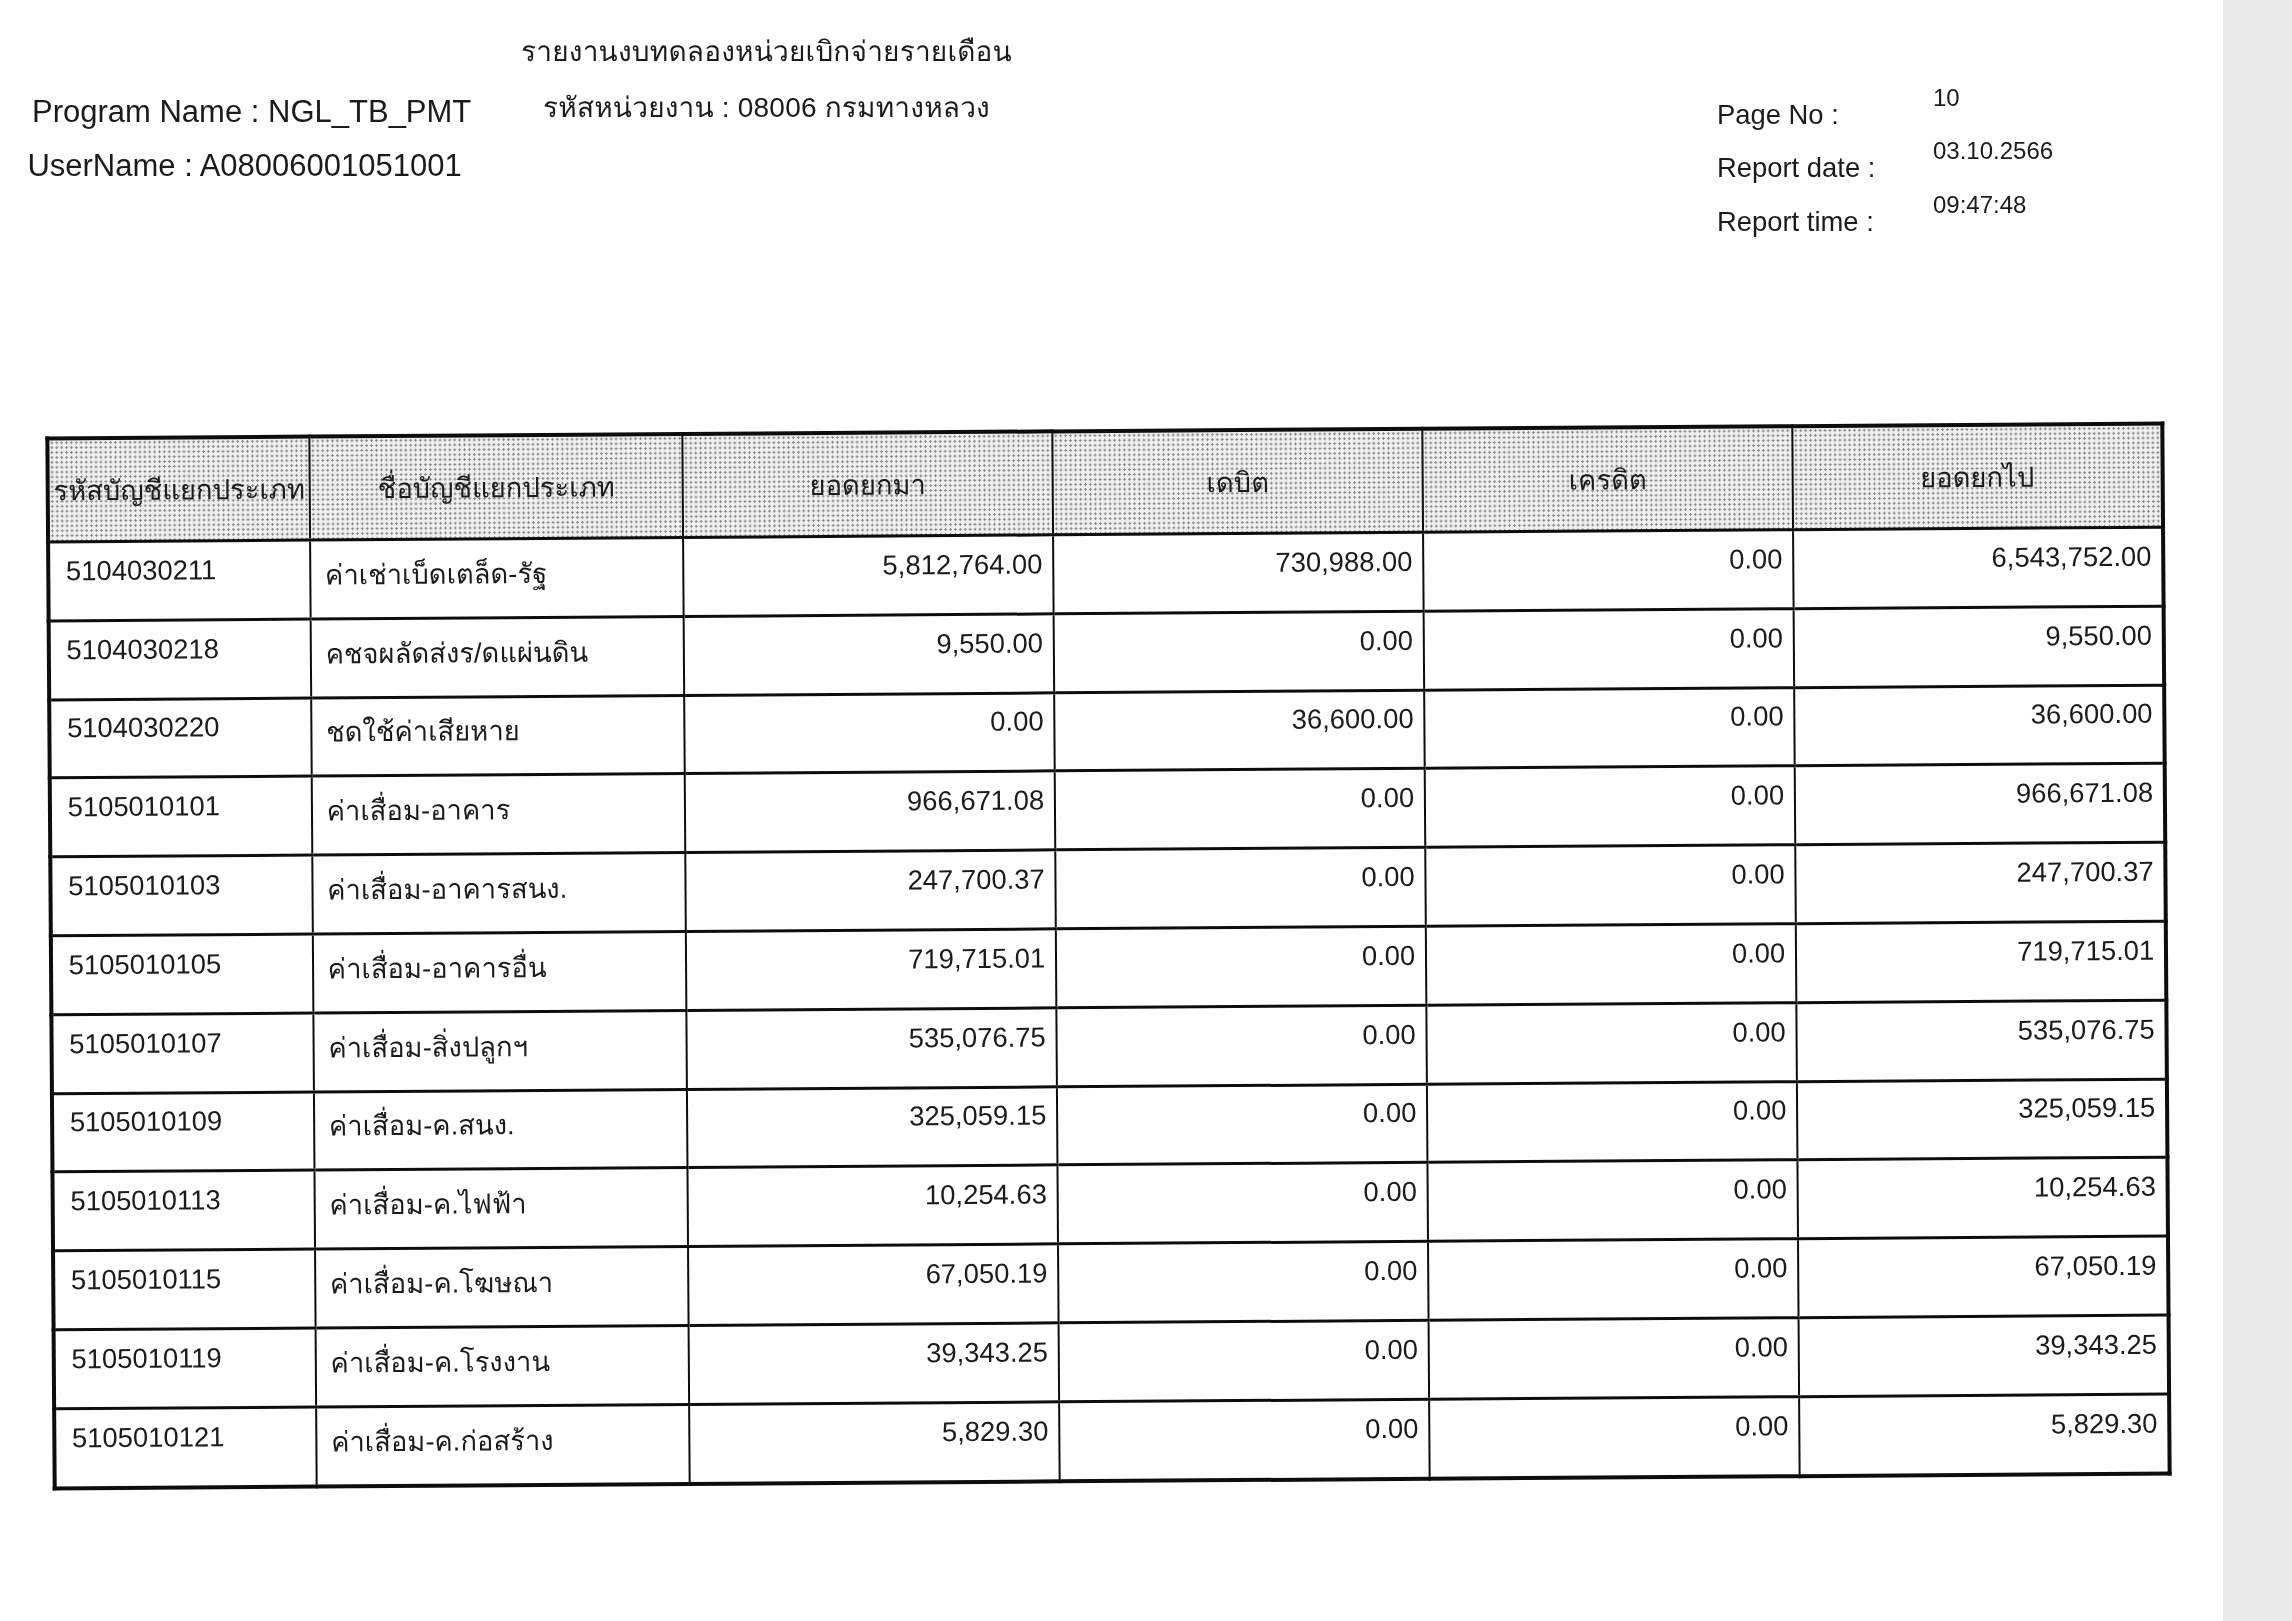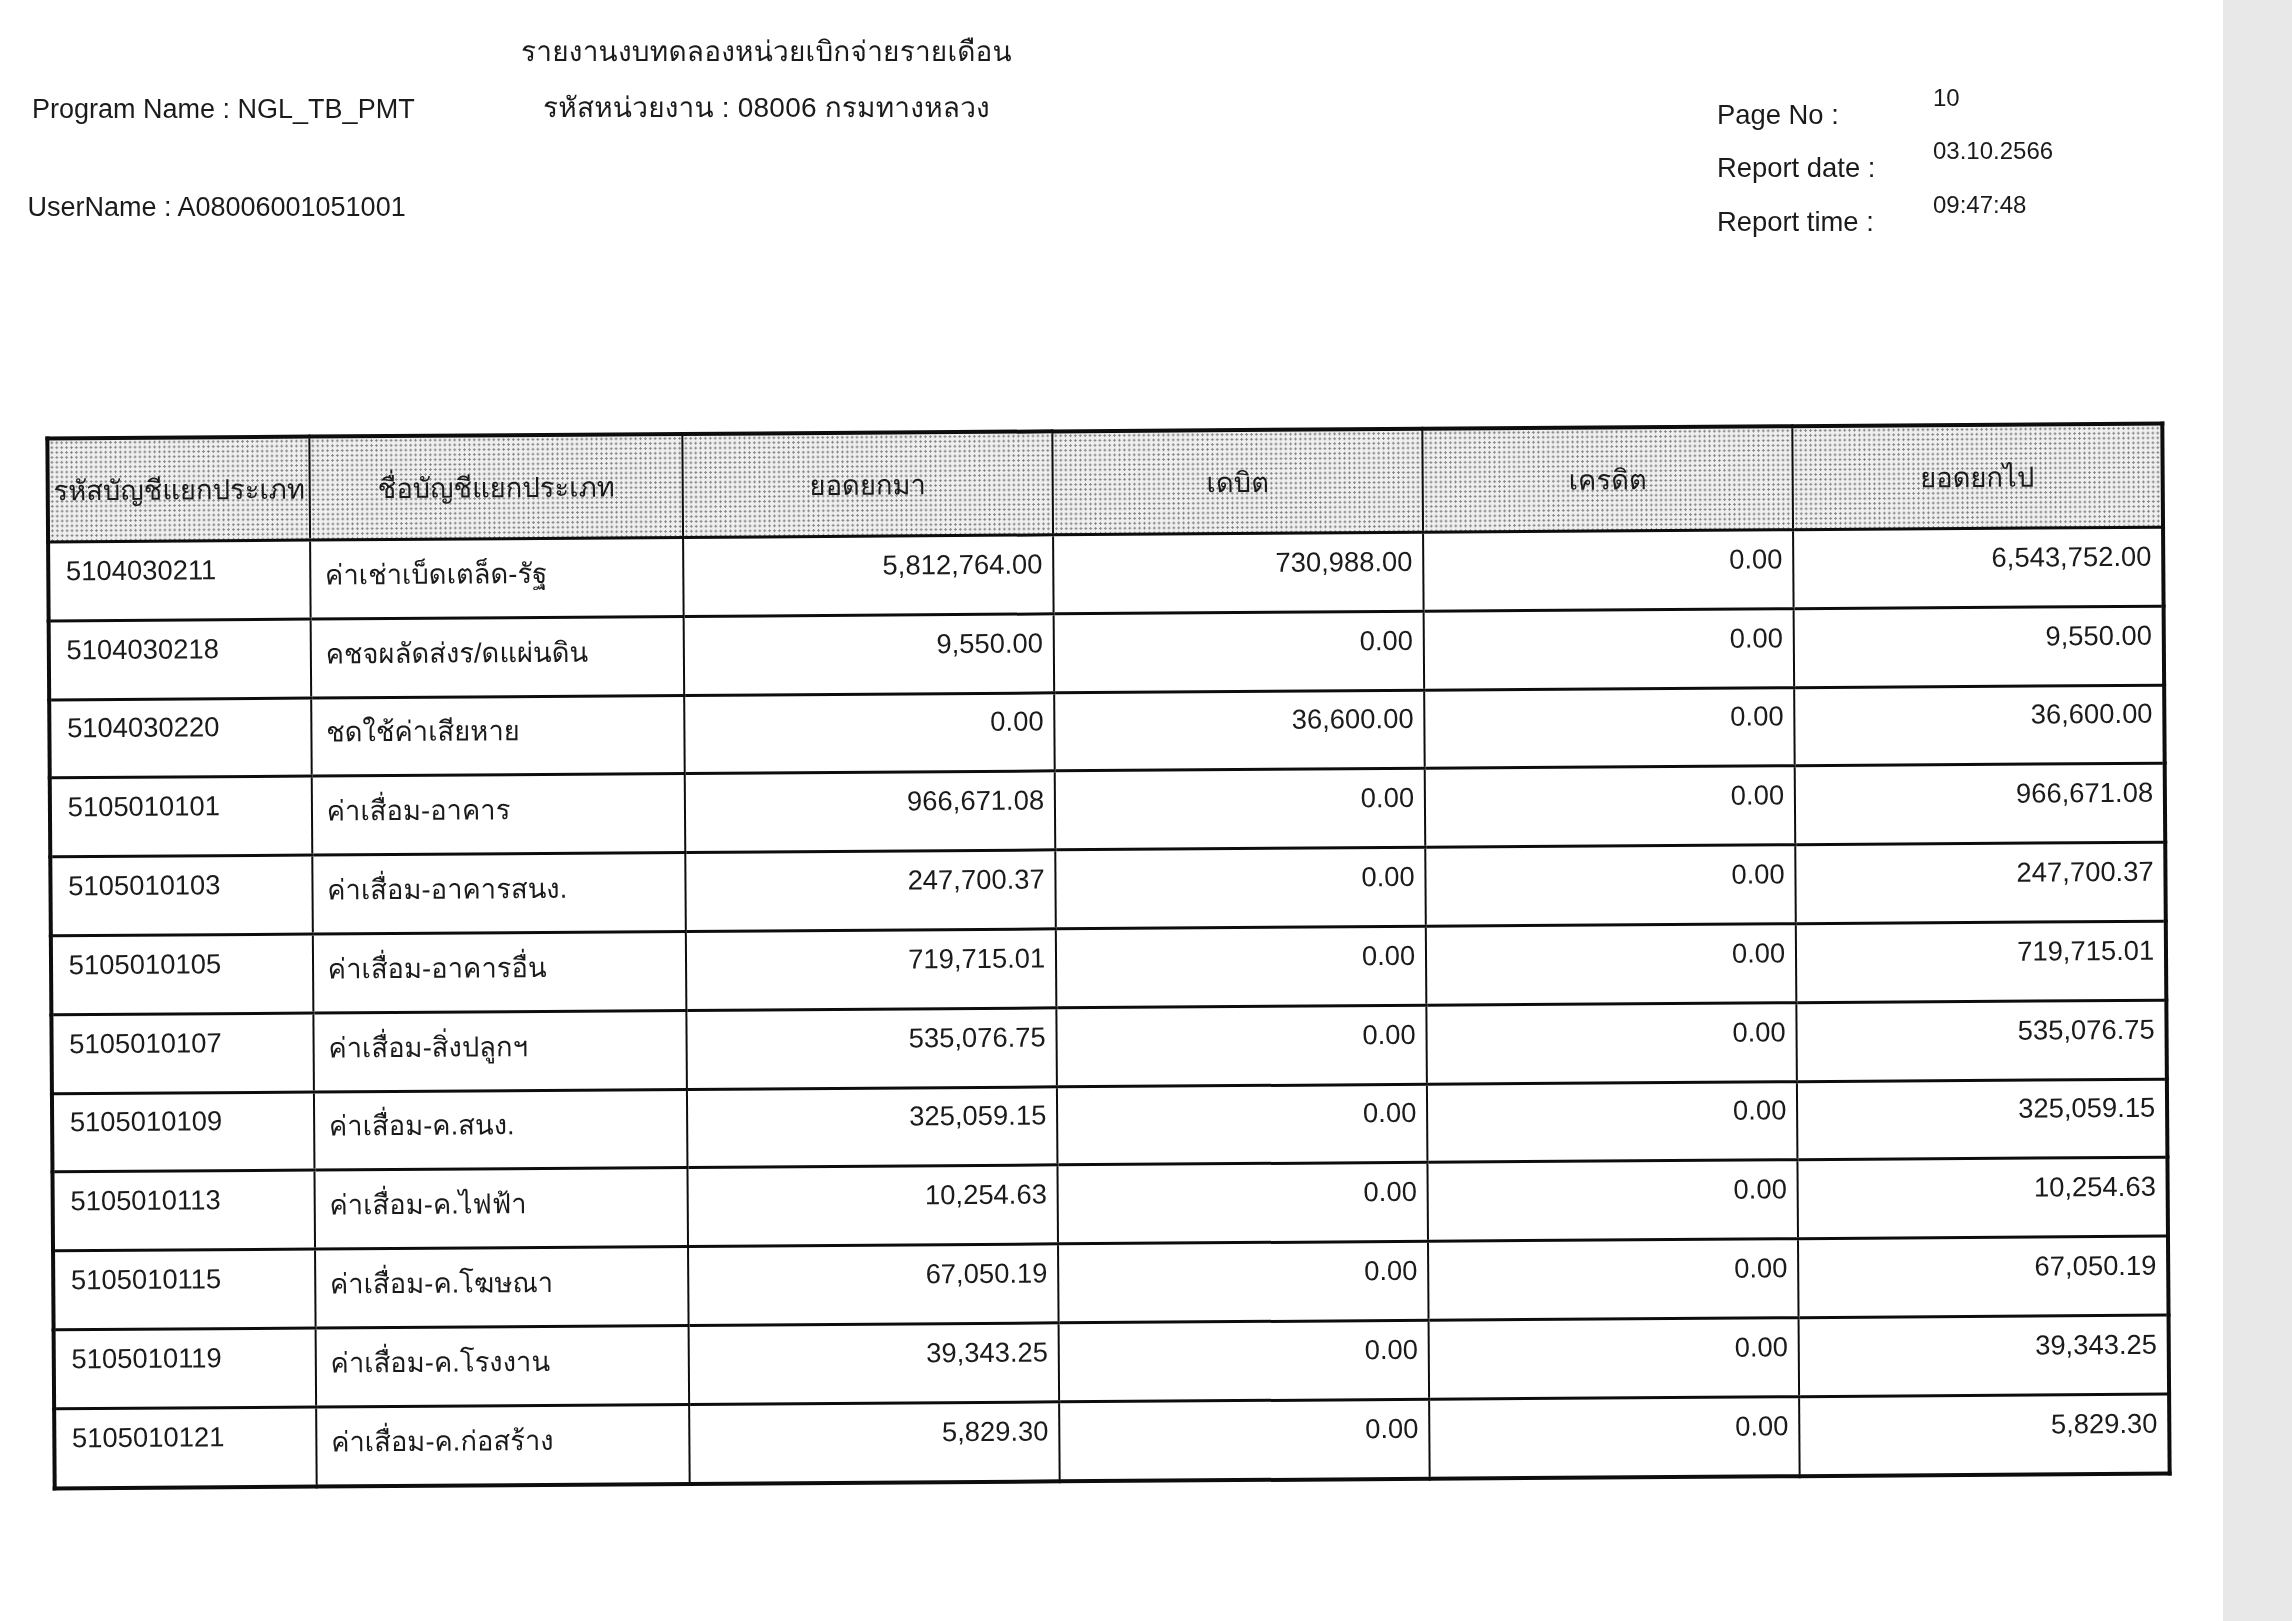--- a/index.html
+++ b/index.html
@@ -9,21 +9,21 @@
     background:#ffffff;
     font-family:"Liberation Sans","DejaVu Sans",sans-serif;
     color:#1b1b1b;
     overflow:hidden;
   }
   .hdr-center{
     position:absolute;left:0;width:1533px;text-align:center;
     font-size:28px;letter-spacing:0.2px;white-space:nowrap;
   }
   .hdr-left{
-    position:absolute;font-size:27px;white-space:nowrap;
+    position:absolute;font-size:31px;white-space:nowrap;
   }
   .hdr-right-label{
     position:absolute;left:1717px;font-size:27.4px;white-space:nowrap;margin-top:15px;
   }
   .hdr-right-value{
     position:absolute;left:1933px;font-size:24px;white-space:nowrap;
   }
   .scan-line{
     position:absolute;left:2268px;top:59px;height:1019px;width:0;
     border-left:2px dotted #b9b9b9;opacity:.65;
@@ -66,21 +66,21 @@
 
 <div class="page">
 
   <div class="hdr-center" style="top:29px;">รายงานงบทดลองหน่วยเบิกจ่ายรายเดือน</div>
   <div class="hdr-center" style="top:85px;">รหัสหน่วยงาน : 08006 กรมทางหลวง</div>
 
   <div class="hdr-left" style="left:32px;top:94px;">
     <span>Program Name :</span>
     <span>NGL_TB_PMT</span>
   </div>
-  <div class="hdr-left" style="left:27.4px;top:148px;margin-top:44px;">
+  <div class="hdr-left" style="left:27.4px;top:148px;">
     <span>UserName :</span>
     <span>A08006001051001</span>
   </div>
 
   <div class="hdr-right-label" style="top:84px;">Page No :</div>
   <div class="hdr-right-value" style="top:84px;">10</div>
 
   <div class="hdr-right-label" style="top:137px;">Report date :</div>
   <div class="hdr-right-value" style="top:137px;">03.10.2566</div>
 

